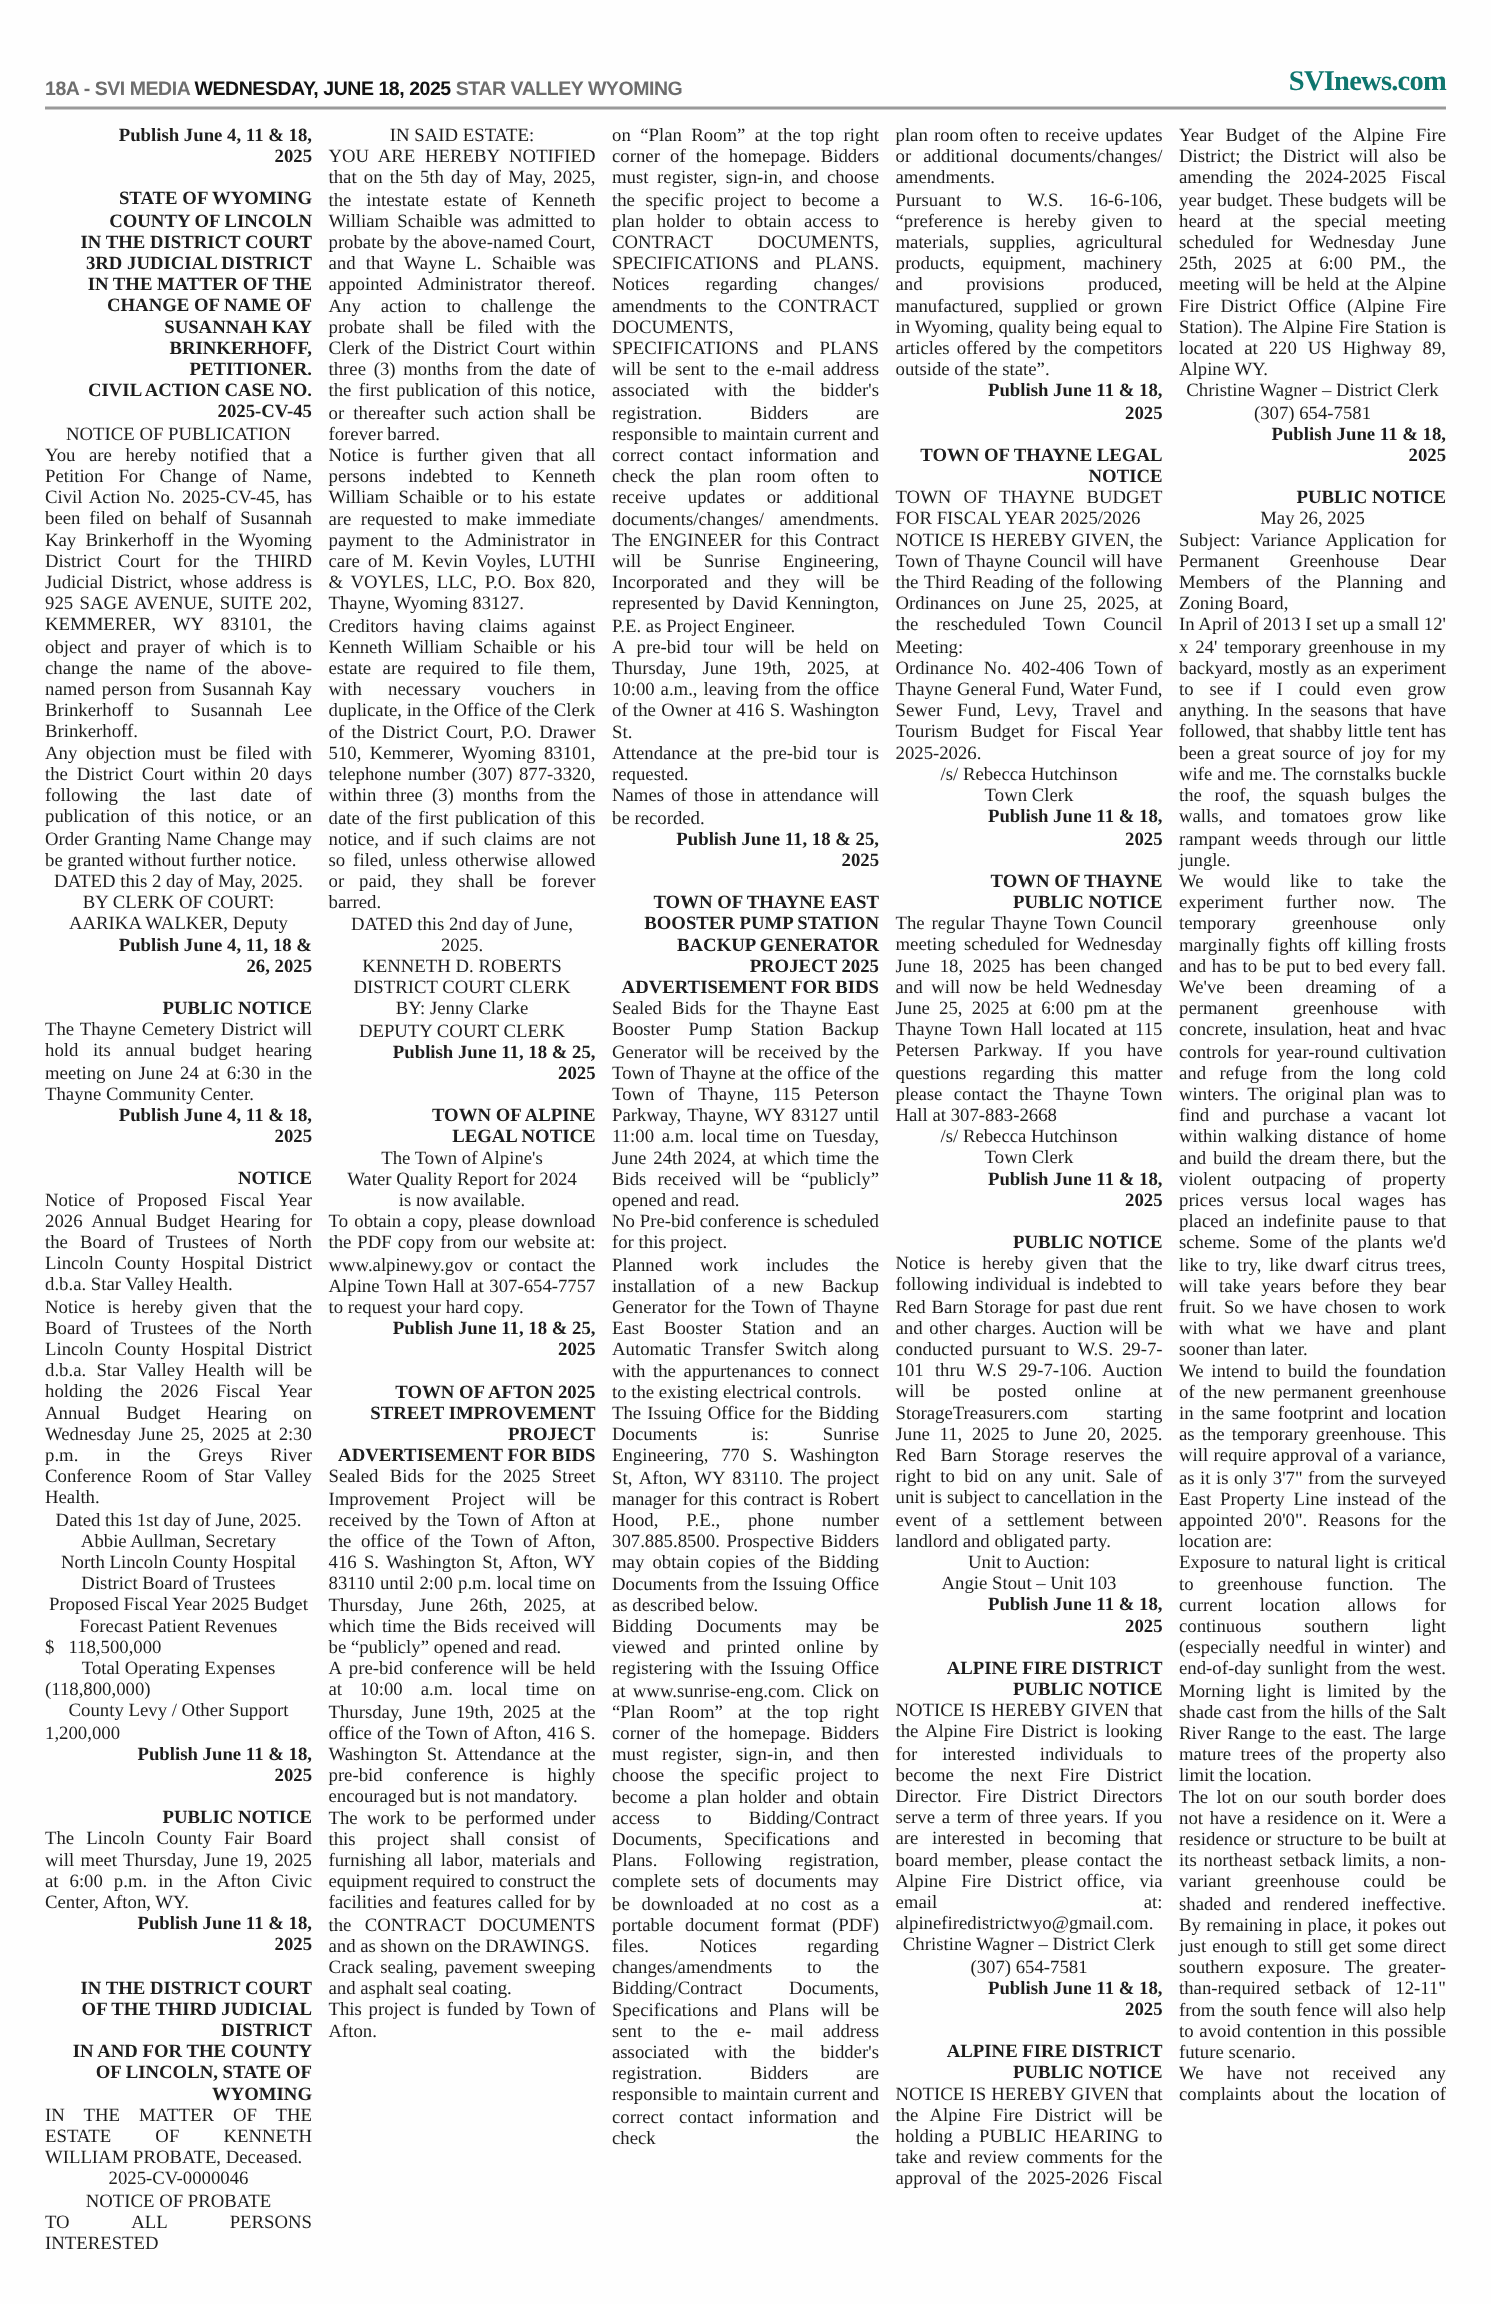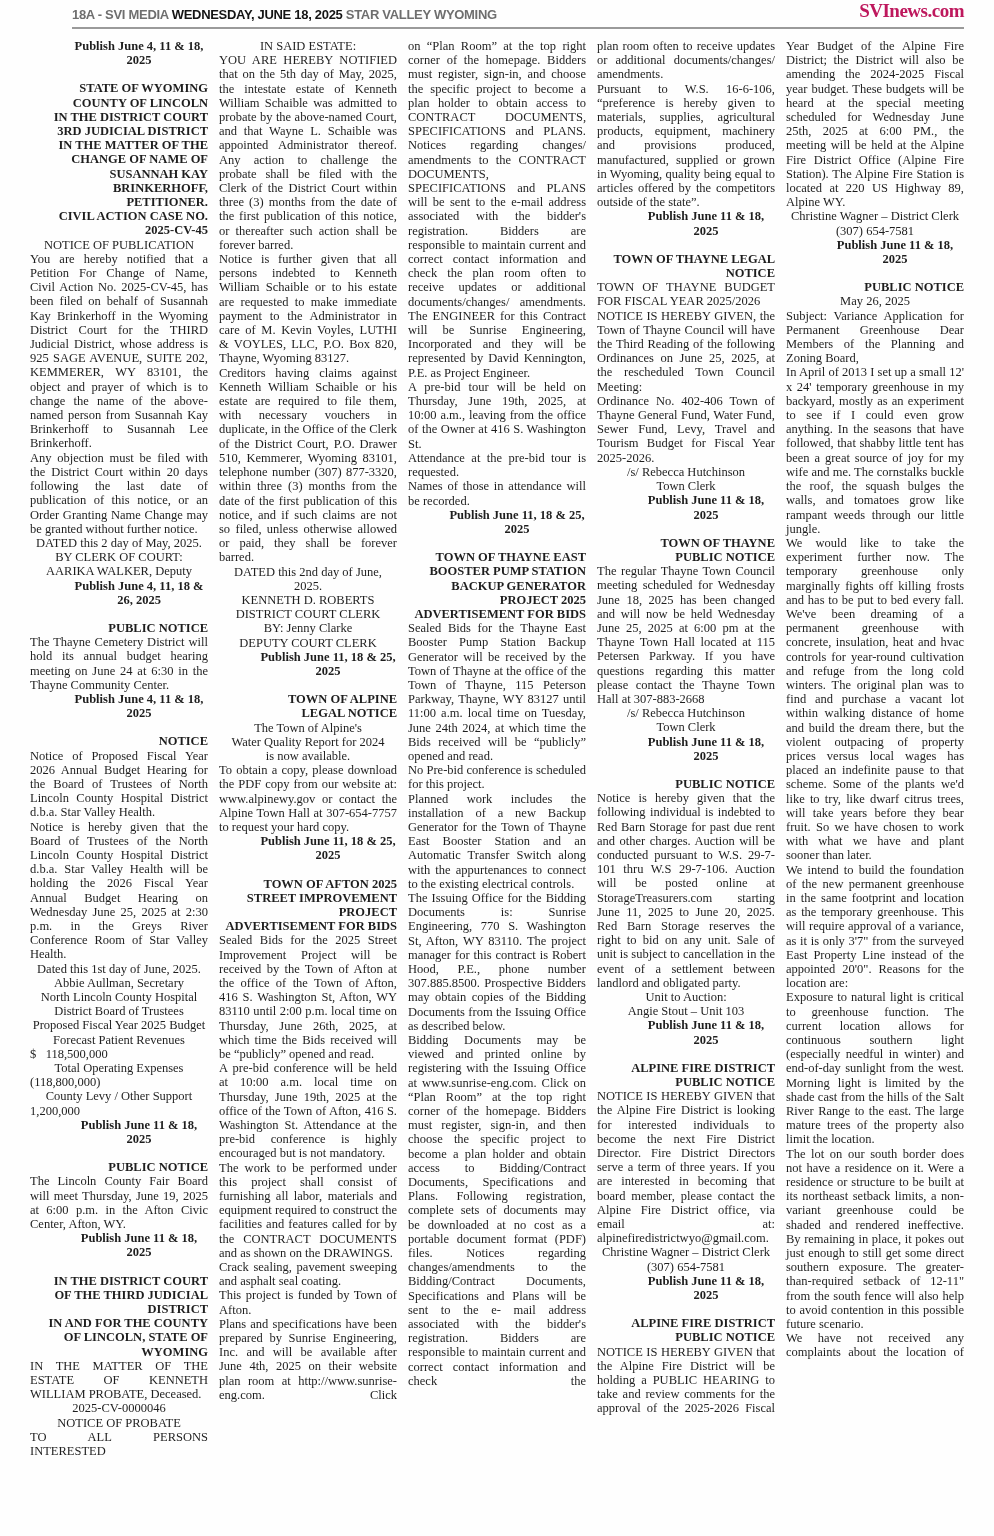--- a/index.html
+++ b/index.html
@@ -4,39 +4,38 @@
 <style>
   html, body { margin:0; padding:0; }
   body {
     width:994px; height:1536px; overflow:hidden;
     background:#fefefe; color:#1e1e1e;
     font-family:"Liberation Serif", serif;
   }
   .page { width:934px; margin:0 auto 0 30px; }
   .masthead {
     display:flex; justify-content:space-between; align-items:flex-end;
-    padding-bottom:5px;
+    padding-top:44px; padding-bottom:5px;
     border-bottom:2px solid #9a9a9a;
-    margin-left:42px;
   }
   .mast-left {
     font-family:"Liberation Sans", sans-serif;
     font-size:13px; font-weight:700; letter-spacing:-0.3px;
     color:#6e6e6e;
   }
   .mast-left .date { color:#141414; }
   .mast-right {
     font-family:"Liberation Serif", serif;
-    font-size:19px; font-weight:700; color:#be185d; letter-spacing:-0.5px;
+    font-size:19px; font-weight:700; color:#0f766e; letter-spacing:-0.5px;
   }
   .columns { display:flex; gap:11px; margin-top:10px; }
   .col { flex:0 0 178px; width:178px; font-size:12.5px; line-height:14.2px; }
   .blk { white-space:pre-line; }
   .heading { font-weight:700; text-align:right; margin-top:14px; }
-  .publish { font-weight:700; text-align:center;margin-left:40px; }
+  .publish { font-weight:700; text-align:right;margin-left:40px; }
   .plain { text-align:center; }
   .money { }
   .body, .bodycut, .stretch { white-space:normal; text-align:justify; }
   .bodycut, .stretch { text-align-last:justify; }
 </style>
 </head>
 <body>
 
 <div class="page">
   <div class="masthead">
@@ -114,21 +113,20 @@
         <div class="blk publish">Publish June 11, 18 &amp; 25, 2025</div>
         <div class="blk heading">TOWN OF AFTON 2025
 STREET IMPROVEMENT
 PROJECT
 ADVERTISEMENT FOR BIDS</div>
         <div class="blk body">Sealed Bids for the 2025 Street Improvement Project will be received by the Town of Afton at the office of the Town of Afton, 416 S. Washington St, Afton, WY 83110 until 2:00 p.m. local time on Thursday, June 26th, 2025, at which time the Bids received will be “publicly” opened and read.</div>
         <div class="blk body">A pre-bid conference will be held at 10:00 a.m. local time on Thursday, June 19th, 2025 at the office of the Town of Afton, 416 S. Washington St. Attendance at the pre-bid conference is highly encouraged but is not mandatory.</div>
         <div class="blk body">The work to be performed under this project shall consist of furnishing all labor, materials and equipment required to construct the facilities and features called for by the CONTRACT DOCUMENTS and as shown on the DRAWINGS.</div>
         <div class="blk body">Crack sealing, pavement sweeping and asphalt seal coating.</div>
         <div class="blk body">This project is funded by Town of Afton.</div>
-        <div class="blk bodycut">Plans and specifications have been prepared by Sunrise Engineering, Inc. and will be available after June 4th, 2025 on their website plan room at http://www.sunrise-eng.com. Click</div>
       </div>
       <div class="col">
         <div class="blk body">on “Plan Room” at the top right corner of the homepage. Bidders must register, sign-in, and choose the specific project to become a plan holder to obtain access to CONTRACT DOCUMENTS, SPECIFICATIONS and PLANS. Notices regarding changes/ amendments to the CONTRACT DOCUMENTS, SPECIFICATIONS and PLANS will be sent to the e-mail address associated with the bidder's registration. Bidders are responsible to maintain current and correct contact information and check the plan room often to receive updates or additional documents/changes/ amendments. The ENGINEER for this Contract will be Sunrise Engineering, Incorporated and they will be represented by David Kennington, P.E. as Project Engineer.</div>
         <div class="blk body">A pre-bid tour will be held on Thursday, June 19th, 2025, at 10:00 a.m., leaving from the office of the Owner at 416 S. Washington St.</div>
         <div class="blk body">Attendance at the pre-bid tour is requested.</div>
         <div class="blk body">Names of those in attendance will be recorded.</div>
         <div class="blk publish">Publish June 11, 18 &amp; 25, 2025</div>
         <div class="blk heading">TOWN OF THAYNE EAST
 BOOSTER PUMP STATION
 BACKUP GENERATOR

